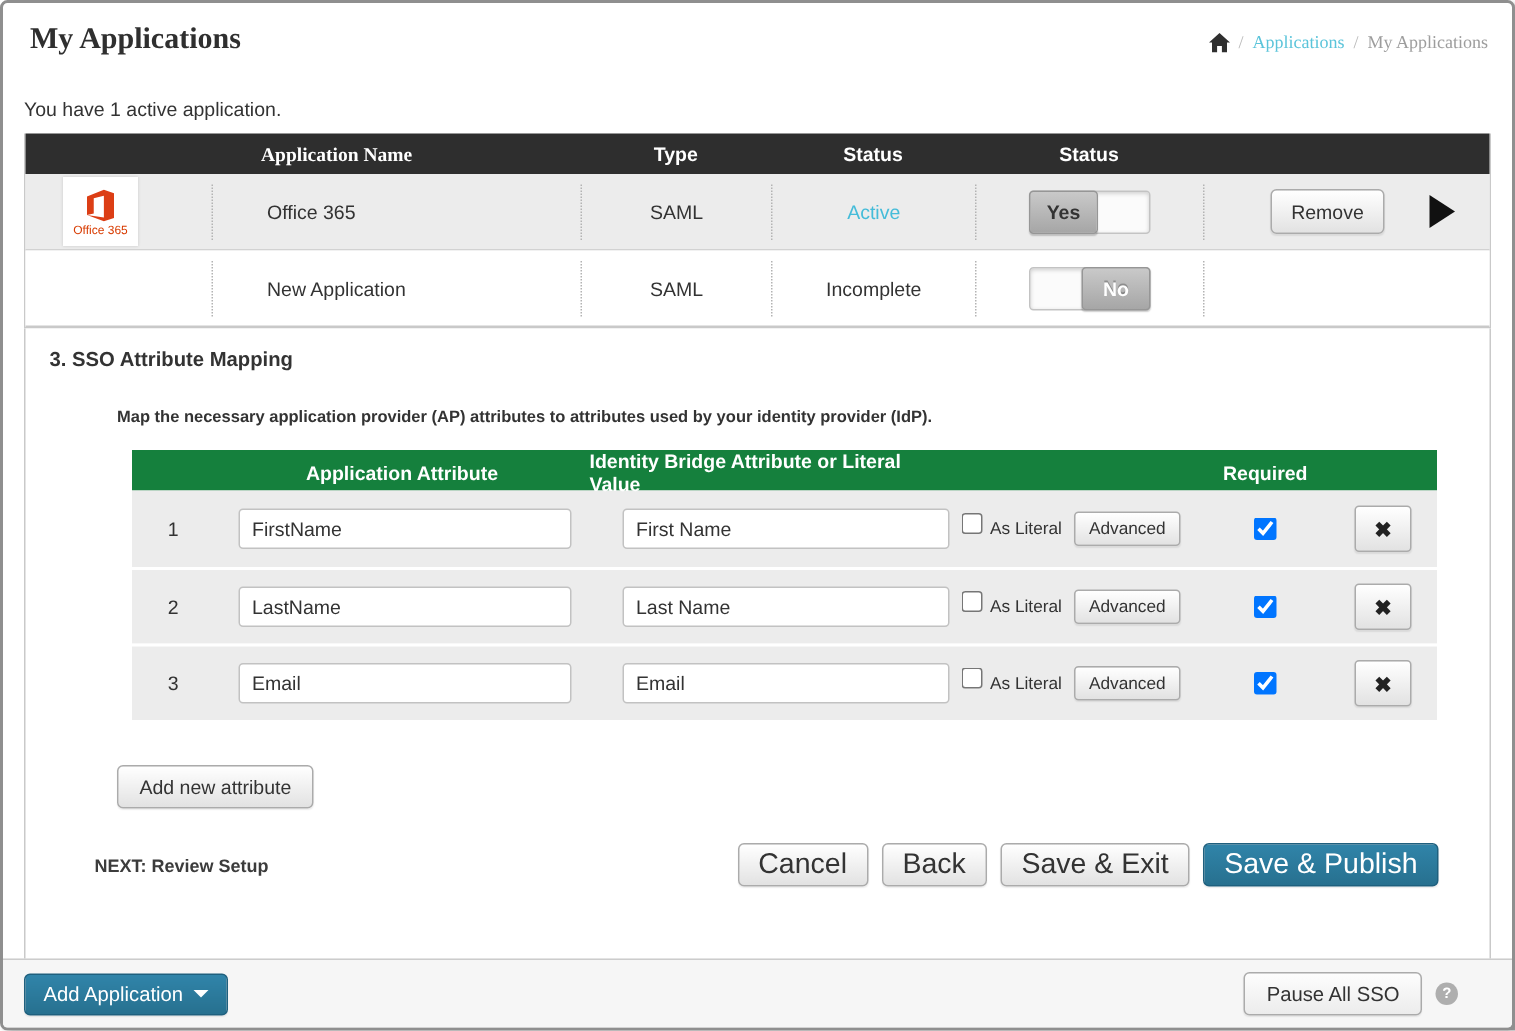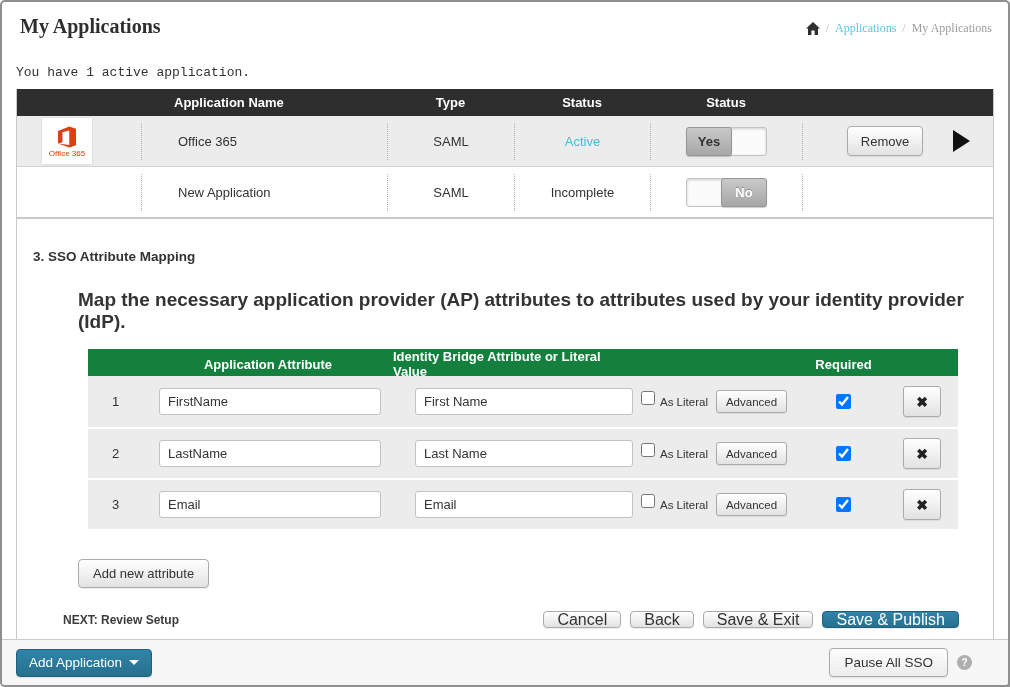--- a/index.html
+++ b/index.html
@@ -28,34 +28,34 @@
   }
   .page-title { font-size: 20px; font-weight: bold; color: #2f2f2f; }
   .breadcrumb {
     display: flex; align-items: center;
     font-size: 12px; color: #b9b9b9; margin-top: 6px; gap: 6px;
   }
   .crumb-link { color: #5bc4da; cursor: pointer; }
   .crumb-current { color: #9d9d9d; }
   .home-icon { display: inline-flex; cursor: pointer; }
   
-  .intro { font-size: 13px; margin: 27px 12px 0 14px; color: #333; font-family: Liberation Mono, monospace; }
+  .intro { font-size: 13px; margin: 27px 12px 0 14px; color: #333; }
   
   .apps-table { margin: 9px 14px 0 14px; border: 1px solid #c9c9c9; border-top: none; }
   .apps-grid {
     display: grid;
     grid-template-columns: 124px 246px 127px 136px 152px 1fr;
     align-items: center;
   }
   .apps-head {
     background: #2e2e2e; color: #fff; height: 27px;
     font-size: 13px; font-weight: bold;
   }
   .apps-head > div { display: flex; align-items: center; justify-content: center; height: 100%; }
-  .apps-head .h-name { justify-content: flex-start; padding-left: 33px; }
+  .apps-head .h-name { justify-content: flex-start; padding-left: 33px; font-family: Liberation Serif, serif; }
   .app-row { height: 51px; font-size: 13px; }
   .app-row--active { background: #ececec; border-bottom: 1px solid #d2d2d2; }
   .app-row--new { background: #ffffff; border-bottom: 1px solid #c9c9c9; }
   .app-cell { display: flex; align-items: center; justify-content: center; height: 37px; }
   .app-cell + .app-cell { border-left: 1px dotted #b3b3b3; }
   .cell-name { justify-content: flex-start; padding-left: 36px; }
   .logo-box {
     width: 50px; height: 46px; background: #fff; margin-left: -24px;
     display: flex; flex-direction: column; align-items: center; justify-content: center;
     box-shadow: 0 0 2px rgba(0,0,0,.15);
@@ -95,22 +95,22 @@
     border-left: 17px solid #111;
     border-top: 11px solid transparent;
     border-bottom: 11px solid transparent;
   }
   
   .panel {
     margin: 0 14px; background: #fff;
     border-left: 1px solid #c9c9c9; border-right: 1px solid #c9c9c9;
     height: 424px; position: relative;
   }
-  .section-heading { font-size: 13.5px; font-weight: bold; padding: 30px 0 0 16px; color: #333; }
-  .section-desc { font-size: 19px; font-weight: bold; padding: 25px 0 0 61px; color: #333; }
+  .section-heading { font-size: 13.5px; font-weight: bold; padding: 13px 0 0 16px; color: #333; }
+  .section-desc { font-size: 11px; font-weight: bold; padding: 25px 0 0 61px; color: #333; }
   
   .map-table { margin: 16px 0 0 71px; width: 870px; }
   .map-grid {
     display: grid;
     grid-template-columns: 55px 250px 243px 160px 95px 67px;
     align-items: center;
   }
   .map-head { background: #15803d; color: #fff; height: 27px; font-size: 13px; font-weight: bold; }
   .map-head > div { display: flex; align-items: center; justify-content: center; height: 100%; }
   .map-row { background: #ececec; height: 51px; }
@@ -132,21 +132,21 @@
   .remove-cell { display: flex; justify-content: flex-start; padding-left: 12px; }
   .btn-x { width: 38px; height: 31px; font-size: 14px; font-weight: bold; color: #222; border-radius: 3px; }
   
   .btn-add-attr { height: 29px; padding: 12px 14px; margin: 30px 0 0 61px; }
   .action-row {
     display: flex; align-items: center; justify-content: space-between;
     margin: 23px 34px 0 46px;
   }
   .next-label { font-size: 12px; font-weight: bold; color: #3c3c3c; }
   .action-buttons { display: flex; gap: 9px; }
-  .btn-action { height: 17px; padding: 0 13px; font-size: 16px; text-align: right; }
+  .btn-action { height: 29px; padding: 0 13px; font-size: 19px; text-align: right; }
   .btn-teal {
     background: linear-gradient(#3084a9, #27708f);
     border: 1px solid #1f607e; color: #fff;
   }
   
   .footer {
     position: absolute; left: 0; right: 0; bottom: 0; height: 46px;
     background: #f6f6f6; border-top: 1px solid #cccccc;
     display: flex; align-items: center; justify-content: space-between;
     padding: 0 36px 0 14px;

